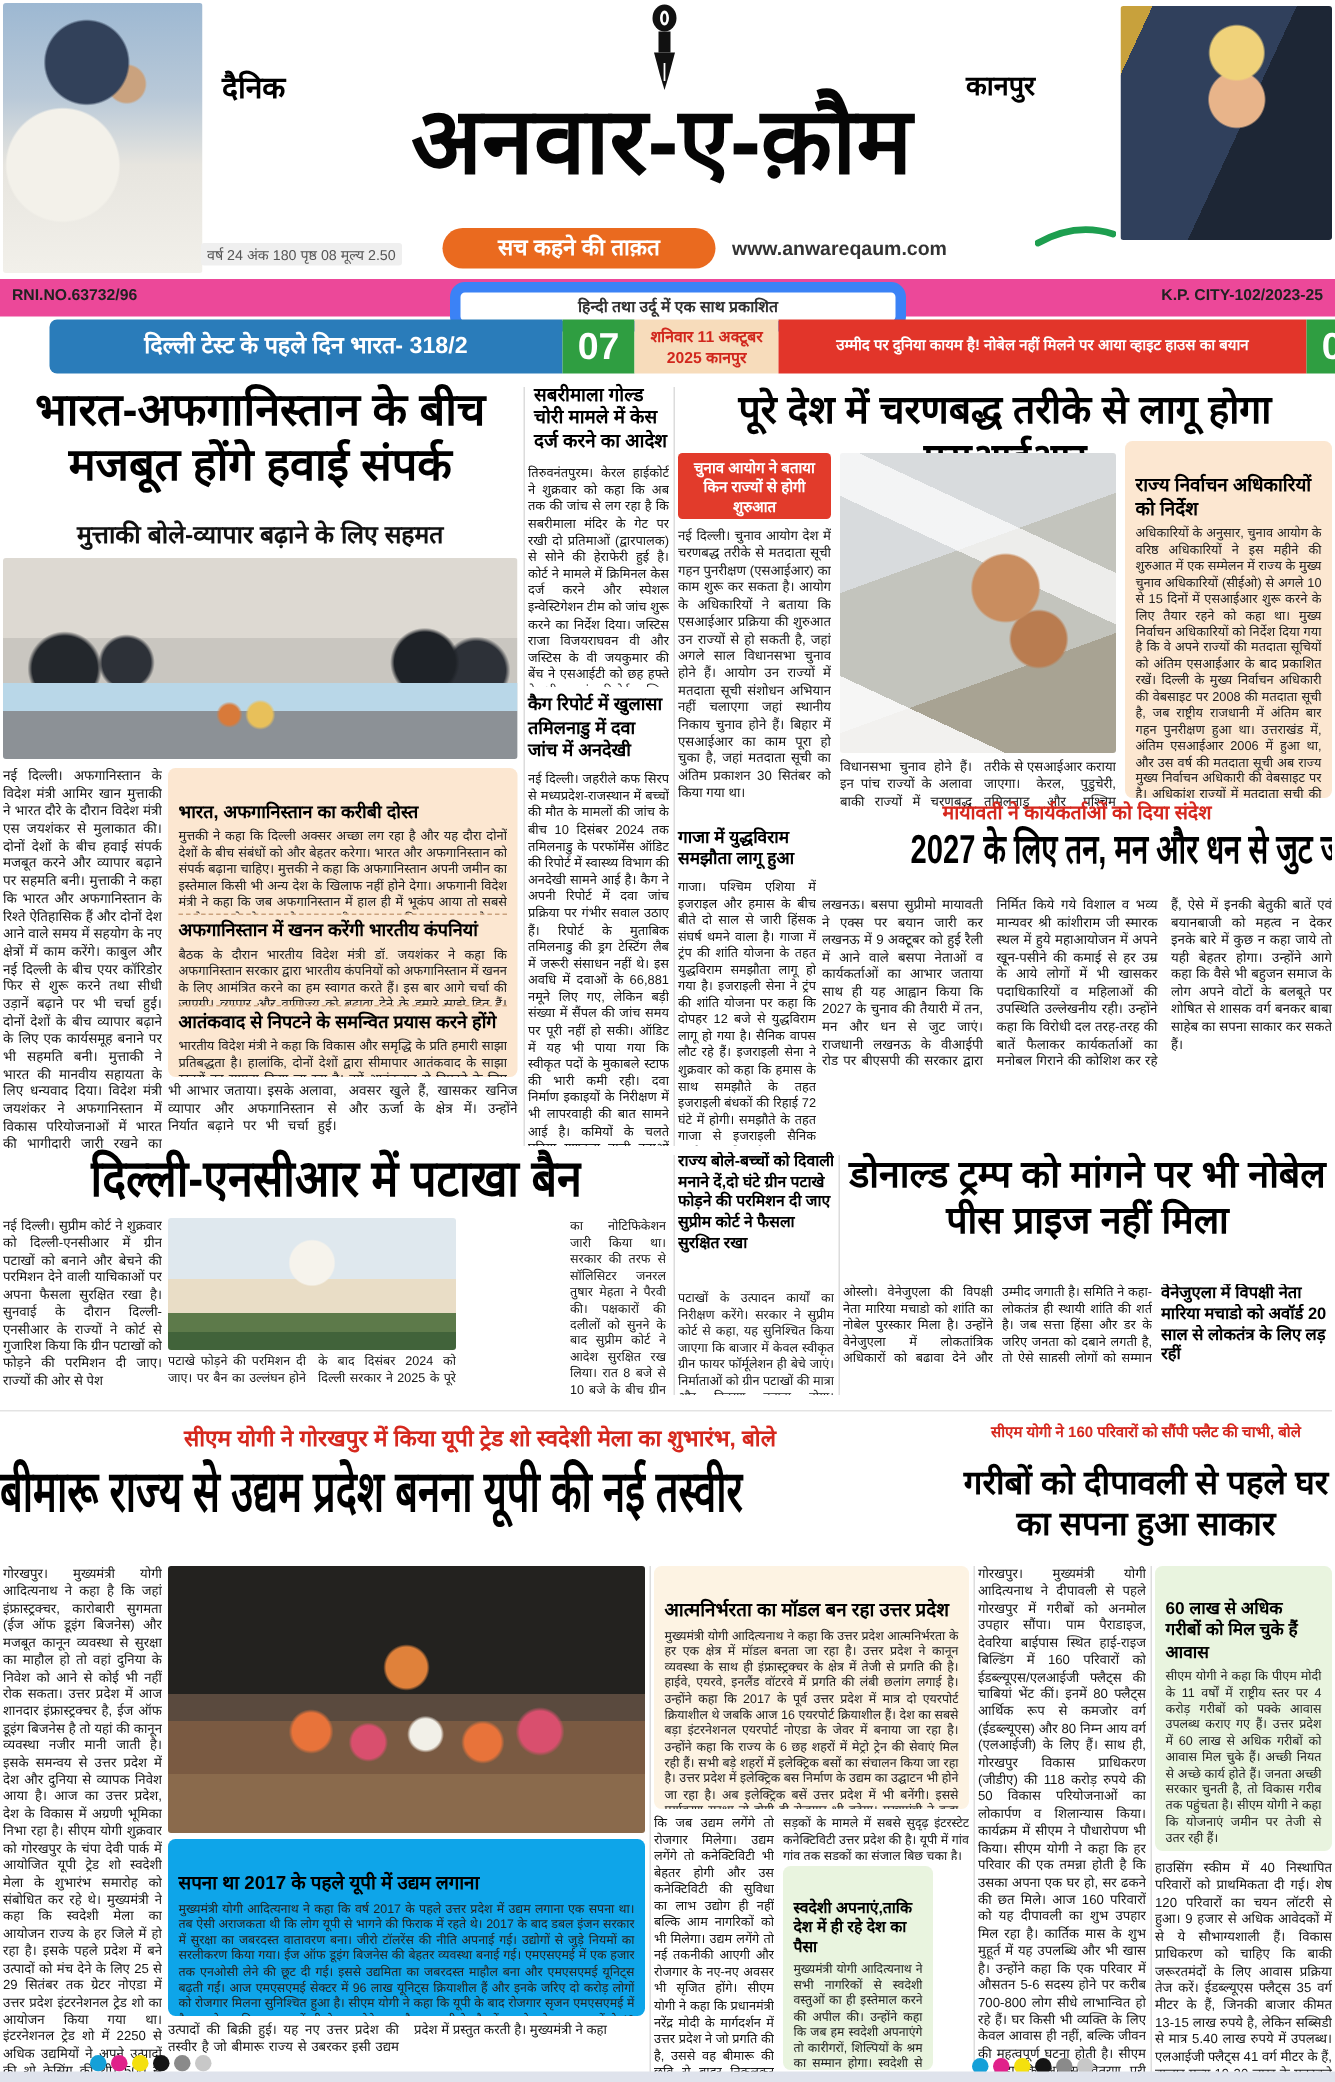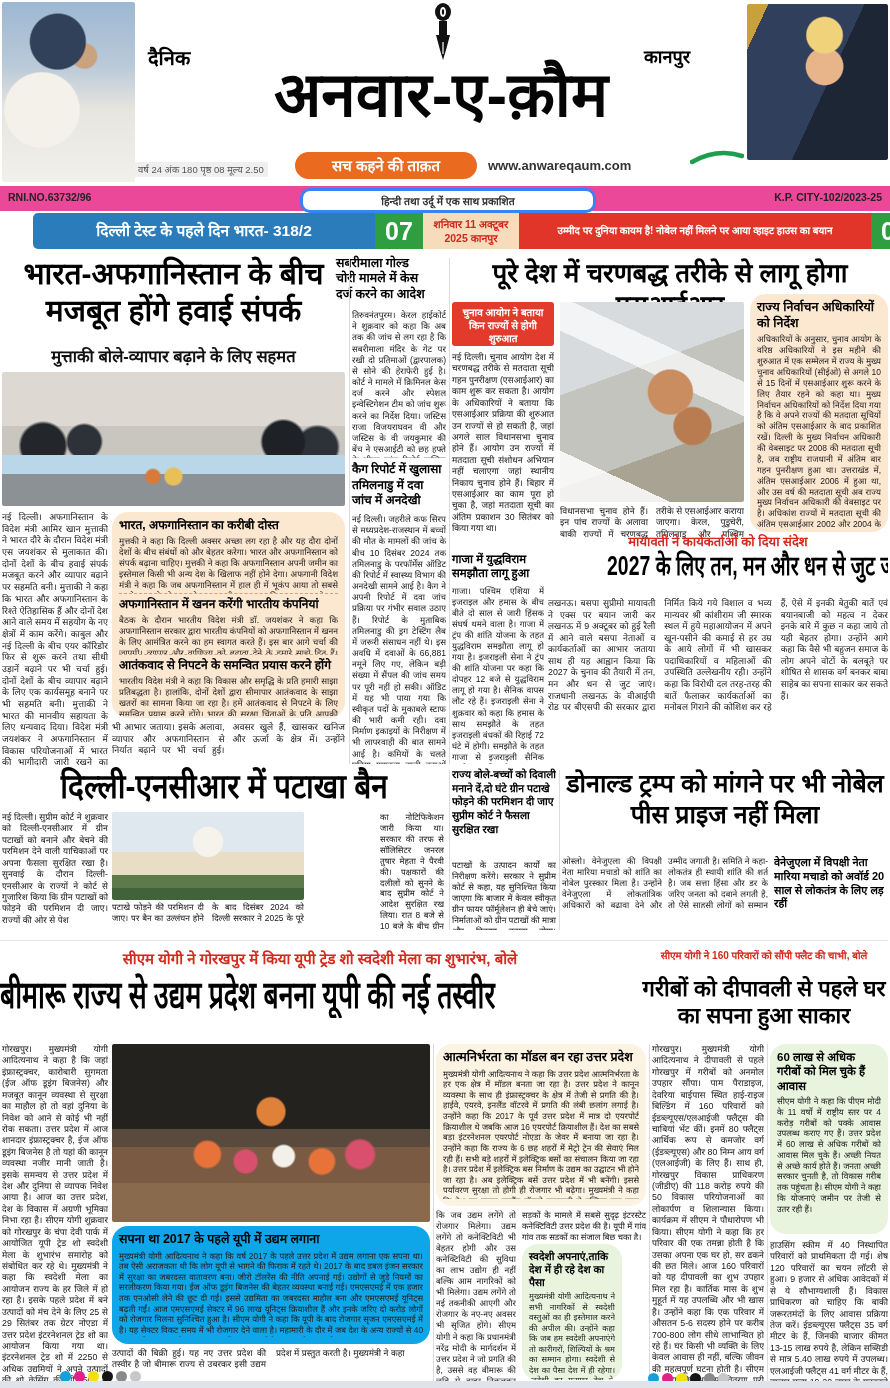--- a/index.html
+++ b/index.html
@@ -4,21 +4,21 @@
 <style>
   html,body{margin:0;padding:0;background:#fff;}
   #page{position:relative;width:890px;height:1388px;background:#ffffff;overflow:hidden;
         font-family:"Liberation Sans",sans-serif;color:#111;}
   .abs{position:absolute;}
   .b{font-weight:bold;}
   .c{text-align:center;}
   .hl{font-weight:bold;color:#000;line-height:1.22;font-family:"Liberation Sans",sans-serif;}
   .body{font-size:9.2px;line-height:1.3;color:#161616;text-align:justify;overflow:hidden;}
   .kick{color:#d6281e;font-weight:bold;}
-  .box{border-radius:16px;overflow:hidden;padding:6px 7px;box-sizing:border-box;}
+  .box{border-radius:5px;overflow:hidden;padding:22px 7px;box-sizing:border-box;}
   .boxtitle{font-weight:bold;font-size:12px;line-height:1.25;margin-bottom:3px;color:#000;}
   .boxbody{font-size:8.6px;line-height:1.28;text-align:justify;color:#222;}
   .peach{background:#fce7d1;}
   .pink{background:#0ea5e9;}
   .green{background:#e9f4df;}
   .cream{background:#fdf3e3;}
   .ph{position:absolute;border-radius:2px;overflow:hidden;}
   .vline{position:absolute;width:0;border-left:1px solid #dcdcdc;}
   .hline{position:absolute;height:0;border-top:1px solid #e3e3e3;}
   .dot{width:11px;height:11px;border-radius:50%;display:inline-block;margin-right:3px;}
@@ -60,21 +60,21 @@
     </div>
     <div class="abs b" style="left:350px;top:158px;font-size:13px;color:#333;">www.anwareqaum.com</div>
     <div class="abs" style="left:-4px;top:162px;font-size:9.5px;color:#555;background:#efefef;padding:1px 4px;border-radius:2px;">वर्ष 24  अंक 180  पृष्ठ 08  मूल्य 2.50</div>
     <svg class="abs" style="left:552px;top:148px;" width="54" height="18" viewBox="0 0 54 18">
       <path d="M2,14 Q27,0 52,8" stroke="#1d9e4f" stroke-width="4.5" fill="none" stroke-linecap="round"></path>
     </svg>
   </div>
 
   <div class="abs" style="left:0;top:186px;width:890px;height:25px;background:#ec4899;">
     <div class="abs b" style="left:8px;top:5px;font-size:10.5px;color:#222;">RNI.NO.63732/96</div>
-    <div class="abs c" style="left:300px;top:2px;width:290px;height:19px;background:#fff;border:3px solid #3b82f6;border-radius:10px;">
+    <div class="abs c" style="left:300px;top:2px;width:290px;height:19px;background:#fff;border:7px solid #3b82f6;border-radius:10px;">
       <span style="font-size:10.5px;font-weight:bold;color:#333;line-height:19px;">हिन्दी तथा उर्दू में एक साथ प्रकाशित</span>
     </div>
     <div class="abs b" style="right:8px;top:5px;font-size:10.5px;color:#222;">K.P. CITY-102/2023-25</div>
   </div>
 
   <div class="abs" style="left:0;top:213px;width:890px;height:36px;margin-left:31px;">
     <div class="abs c" style="left:2px;top:0;width:342px;height:36px;background:#2a7cba;border-radius:5px 0 0 5px;">
       <span style="color:#fff;font-weight:bold;font-size:15.5px;line-height:36px;">दिल्ली टेस्ट के पहले दिन भारत- 318/2</span>
     </div>
     <div class="abs c" style="left:344px;top:0;width:48px;height:36px;background:#2f9e41;">
@@ -108,21 +108,21 @@
   <div class="abs box peach" style="left:112px;top:512px;width:233px;height:206px;">
     <div class="boxtitle">भारत, अफगानिस्तान का करीबी दोस्त</div>
     <div class="boxbody" style="max-height:54px;overflow:hidden;border-bottom:1px dashed #caa27e;padding-bottom:3px;margin-bottom:3px;">मुत्तकी ने कहा कि दिल्ली अक्सर अच्छा लग रहा है और यह दौरा दोनों देशों के बीच संबंधों को और बेहतर करेगा। भारत और अफगानिस्तान को संपर्क बढ़ाना चाहिए। मुत्तकी ने कहा कि अफगानिस्तान अपनी जमीन का इस्तेमाल किसी भी अन्य देश के खिलाफ नहीं होने देगा। अफगानी विदेश मंत्री ने कहा कि जब अफगानिस्तान में हाल ही में भूकंप आया तो सबसे पहले मदद भेजने वाला देश भारत ही था। अफगानिस्तान भारत को एक करीबी मित्र राष्ट्र के तौर पर देखता है। अफगानिस्तान भारत के साथ आपसी सम्मान पर आधारित रिश्ते चाहता है, जिसमें व्यापारिक और दोनों के लोगों से संबंध रहें। हम एक ऐसी व्यवस्था बनाने के लिए तैयार हैं, जिससे दोनों देशों के रिश्ते मजबूत हो सकें।</div>
     <div class="boxtitle">अफगानिस्तान में खनन करेंगी भारतीय कंपनियां</div>
     <div class="boxbody" style="max-height:36px;overflow:hidden;border-bottom:1px dashed #caa27e;padding-bottom:3px;margin-bottom:3px;">बैठक के दौरान भारतीय विदेश मंत्री डॉ. जयशंकर ने कहा कि अफगानिस्तान सरकार द्वारा भारतीय कंपनियों को अफगानिस्तान में खनन के लिए आमंत्रित करने का हम स्वागत करते हैं। इस बार आगे चर्चा की जाएगी। व्यापार और वाणिज्य को बढ़ावा देने के हमारे साझे हित हैं। काबुल और नई दिल्ली के बीच उड़ानें बढ़ाने का ऐलान करते हुए हम खुश हो रहे हैं।</div>
     <div class="boxtitle">आतंकवाद से निपटने के समन्वित प्रयास करने होंगे</div>
     <div class="boxbody" style="max-height:40px;overflow:hidden;">भारतीय विदेश मंत्री ने कहा कि विकास और समृद्धि के प्रति हमारी साझा प्रतिबद्धता है। हालांकि, दोनों देशों द्वारा सीमापार आतंकवाद के साझा खतरों का सामना किया जा रहा है। हमें आतंकवाद से निपटने के लिए समन्वित प्रयास करने होंगे। भारत की सुरक्षा चिंताओं के प्रति आपकी संवेदनशीलता की हम सराहना करते हैं। पहलगाम आतंकवादी हमले के बाद हमारे साथ आपकी एकजुटता सराहनीय थी।</div>
   </div>
   <div class="abs body" style="left:112px;top:722px;width:233px;height:44px;font-size:9px;column-count:2;column-gap:8px;">भी आभार जताया। इसके अलावा, व्यापार और अफगानिस्तान से निर्यात बढ़ाने पर भी चर्चा हुई। अवसर खुले हैं, खासकर खनिज और ऊर्जा के क्षेत्र में। उन्होंने भारतीय कारोबारियों को निवेश के लिए आमंत्रित किया।</div>
 
-  <div class="abs hl" style="left:336px;top:256px;width:94px;font-size:12.5px;">सबरीमाला गोल्ड चोरी मामले में केस दर्ज करने का आदेश</div>
+  <div class="abs hl" style="left:356px;top:256px;width:94px;font-size:12.5px;">सबरीमाला गोल्ड चोरी मामले में केस दर्ज करने का आदेश</div>
   <div class="abs body" style="left:352px;top:310px;width:94px;height:148px;font-size:8.6px;">तिरुवनंतपुरम। केरल हाईकोर्ट ने शुक्रवार को कहा कि अब तक की जांच से लग रहा है कि सबरीमाला मंदिर के गेट पर रखी दो प्रतिमाओं (द्वारपालक) से सोने की हेराफेरी हुई है। कोर्ट ने मामले में क्रिमिनल केस दर्ज करने और स्पेशल इन्वेस्टिगेशन टीम को जांच शुरू करने का निर्देश दिया। जस्टिस राजा विजयराघवन वी और जस्टिस के वी जयकुमार की बेंच ने एसआईटी को छह हफ्ते के भीतर जांच रिपोर्ट दाखिल करने और हर दो हफ्ते में एक बार जांच की स्टेटस रिपोर्ट पेश करने का भी निर्देश दिया। कोर्ट ने कहा कि जांच के सही होने की जानकारी लीक नहीं होनी चाहिए।</div>
   <div class="abs hl" style="left:352px;top:462px;width:94px;font-size:12px;">कैग रिपोर्ट में खुलासा</div>
   <div class="abs hl" style="left:352px;top:478px;width:94px;font-size:12px;">तमिलनाडु में दवा जांच में अनदेखी</div>
   <div class="abs body" style="left:352px;top:514px;width:94px;height:250px;font-size:8.6px;">नई दिल्ली। जहरीले कफ सिरप से मध्यप्रदेश-राजस्थान में बच्चों की मौत के मामलों की जांच के बीच 10 दिसंबर 2024 तक तमिलनाडु के परफॉर्मेंस ऑडिट की रिपोर्ट में स्वास्थ्य विभाग की अनदेखी सामने आई है। कैग ने अपनी रिपोर्ट में दवा जांच प्रक्रिया पर गंभीर सवाल उठाए हैं। रिपोर्ट के मुताबिक तमिलनाडु की ड्रग टेस्टिंग लैब में जरूरी संसाधन नहीं थे। इस अवधि में दवाओं के 66,881 नमूने लिए गए, लेकिन बड़ी संख्या में सैंपल की जांच समय पर पूरी नहीं हो सकी। ऑडिट में यह भी पाया गया कि स्वीकृत पदों के मुकाबले स्टाफ की भारी कमी रही। दवा निर्माण इकाइयों के निरीक्षण में भी लापरवाही की बात सामने आई है। कमियों के चलते घटिया गुणवत्ता वाली दवाओं के बाजार में पहुंचने का खतरा बना रहा।</div>
 
   <div class="abs hl c" style="left:452px;top:258px;width:436px;font-size:26px;">पूरे देश में चरणबद्ध तरीके से लागू होगा एसआईआर</div>
   <div class="abs c redlabel" style="left:452px;top:302px;width:102px;height:44px;">
     <span style="font-size:10px;line-height:1.3;display:block;padding:4px 3px;color:#fff;">चुनाव आयोग ने बताया किन राज्यों से होगी शुरुआत</span>
   </div>
   <div class="abs body" style="left:452px;top:352px;width:102px;height:198px;font-size:8.8px;">नई दिल्ली। चुनाव आयोग देश में चरणबद्ध तरीके से मतदाता सूची गहन पुनरीक्षण (एसआईआर) का काम शुरू कर सकता है। आयोग के अधिकारियों ने बताया कि एसआईआर प्रक्रिया की शुरुआत उन राज्यों से हो सकती है, जहां अगले साल विधानसभा चुनाव होने हैं। आयोग उन राज्यों में मतदाता सूची संशोधन अभियान नहीं चलाएगा जहां स्थानीय निकाय चुनाव होने हैं। बिहार में एसआईआर का काम पूरा हो चुका है, जहां मतदाता सूची का अंतिम प्रकाशन 30 सितंबर को किया गया था।</div>

